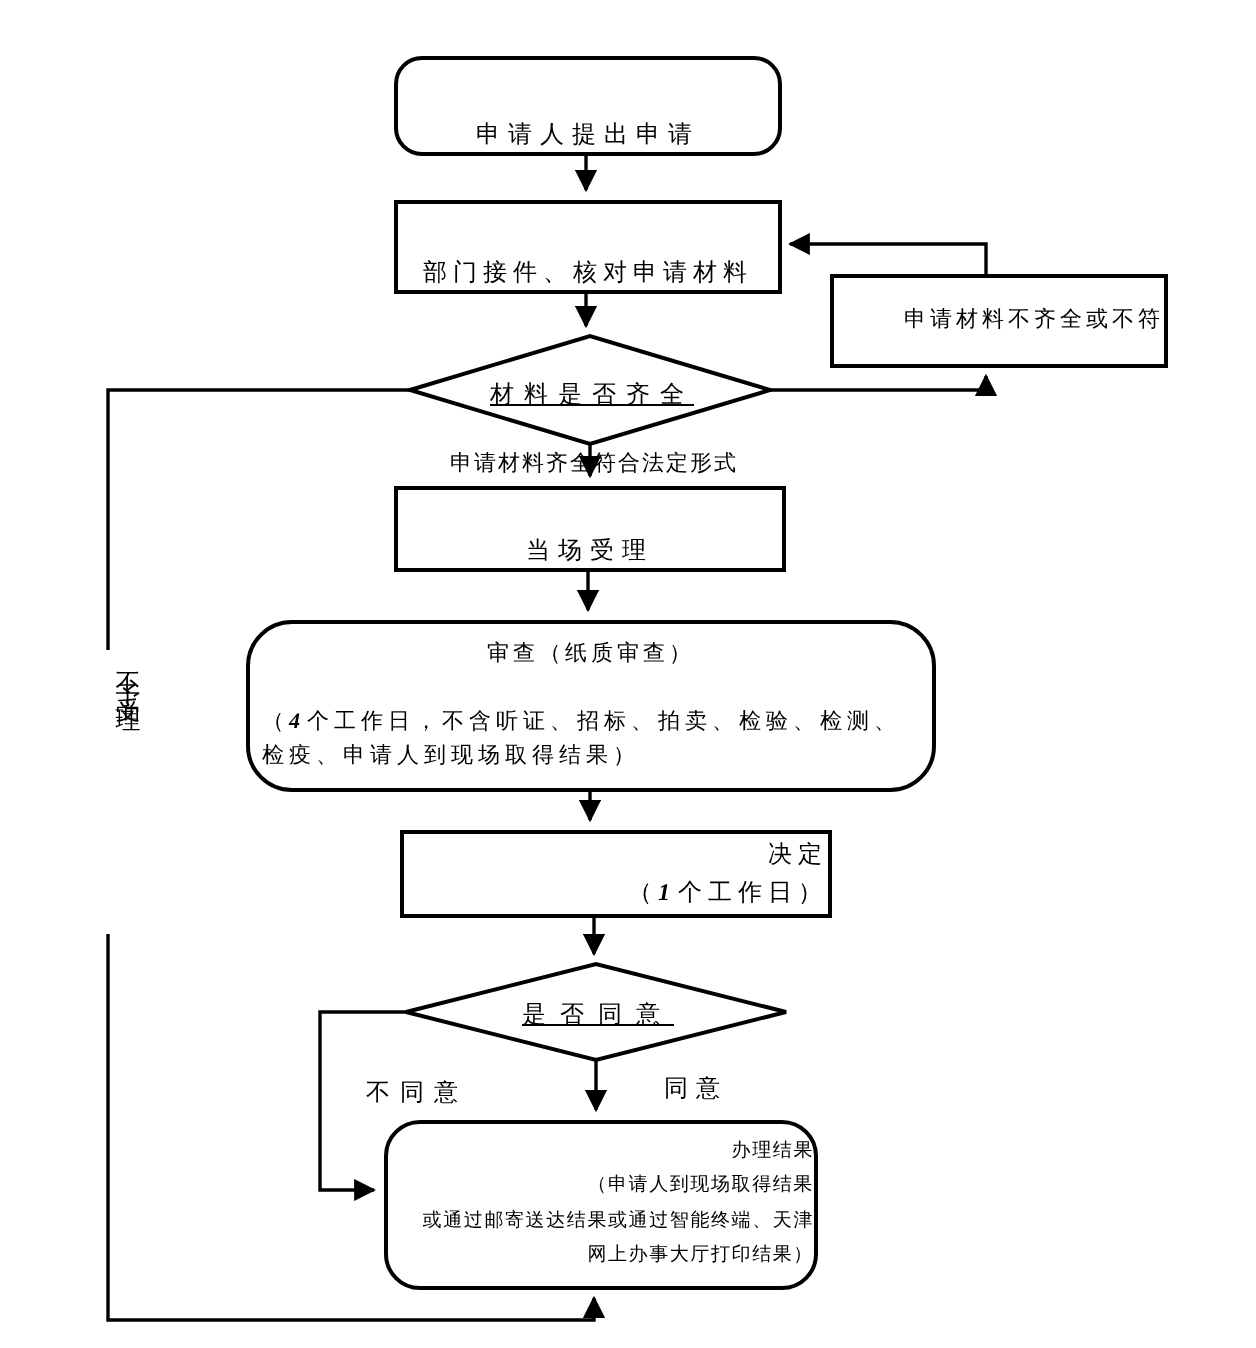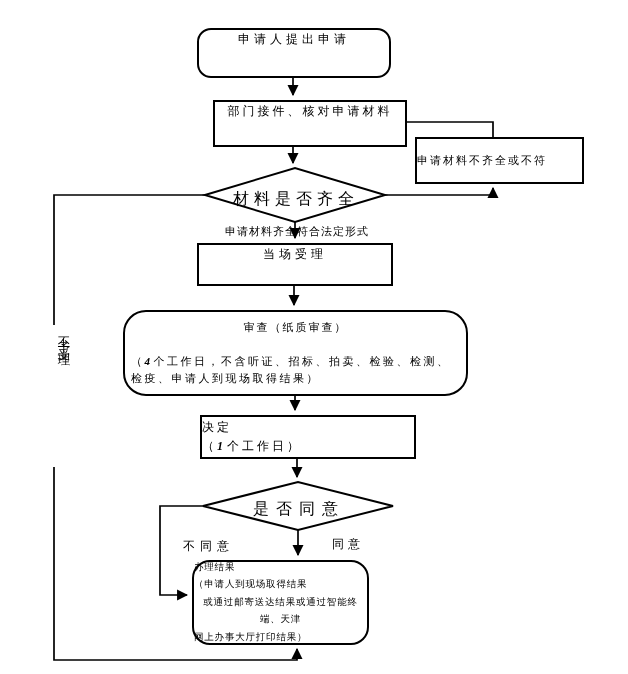--- a/index.html
+++ b/index.html
@@ -11,41 +11,41 @@
     color:#000;
     overflow:hidden;
   }
   .layer{position:absolute;left:0;top:0;}
   .node{
     position:absolute;
     border:2px solid #000;
     background:#fff;
     box-sizing:border-box;
     display:flex;
-    align-items:flex-start;
+    align-items:flex-end;
     justify-content:center;
     text-align:center;
     font-size:12px;
     letter-spacing:3px;
     line-height:1.5;
   }
   .node.col{flex-direction:column;}
   .rounded-lg{border-radius:14px;border-width:2.5px;}
   .rounded-xl{border-radius:18px;border-width:2.5px;}
   #box-apply{left:197px;top:28px;width:194px;height:50px;letter-spacing:4px;}
-  #box-receive{left:213px;top:100px;width:194px;height:47px;letter-spacing:3px;}
+  #box-receive{left:197px;top:100px;width:194px;height:47px;letter-spacing:3px;}
   #box-supplement{left:415px;top:137px;width:169px;height:47px;font-size:11px;letter-spacing:2px;line-height:19px;}
   #box-accept{left:197px;top:243px;width:196px;height:43px;letter-spacing:4px;}
   #box-review{left:123px;top:310px;width:345px;height:86px;display:block;padding:7px 6px 0 6px;font-size:11px;letter-spacing:2.5px;border-radius:23px;}
   #box-review .review-title{text-align:center;letter-spacing:2px;}
   #box-review .review-detail{text-align:left;margin-top:17px;line-height:17px;}
   #box-decision{left:200px;top:415px;width:216px;height:44px;line-height:19px;letter-spacing:3px;}
-  #box-result{left:192px;top:560px;width:177px;height:85px;font-size:9.5px;letter-spacing:0.8px;line-height:17.5px;}
+  #box-result{left:192px;top:560px;width:217px;height:85px;font-size:9.5px;letter-spacing:0.8px;line-height:17.5px;}
   .diamond-label{
-    position:absolute;text-align:center;font-size:16px;letter-spacing:5px;
+    position:absolute;text-align:center;font-size:12px;letter-spacing:5px;text-decoration:underline;
   }
   #label-materials{left:205px;top:189px;width:182px;}
   #label-agree-check{left:203px;top:499px;width:192px;letter-spacing:7px;}
   .edge-label{position:absolute;font-size:12px;}
   #label-qualified{left:196px;top:224px;width:202px;text-align:center;font-size:11px;letter-spacing:1px;}
   #label-disagree{left:183px;top:538px;letter-spacing:5px;}
   #label-agree{left:332px;top:536px;letter-spacing:4px;font-family:Liberation Mono, monospace;}
   #label-reject{
     left:55px;top:326px;
     writing-mode:vertical-lr;

